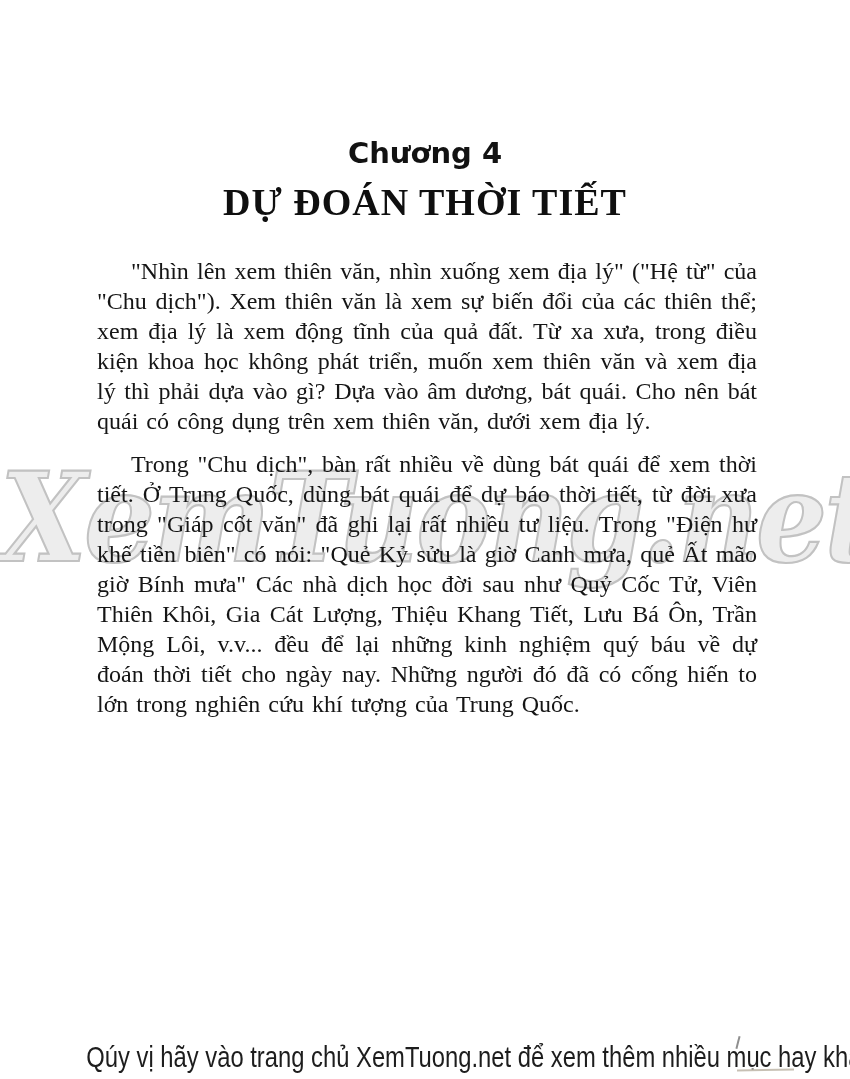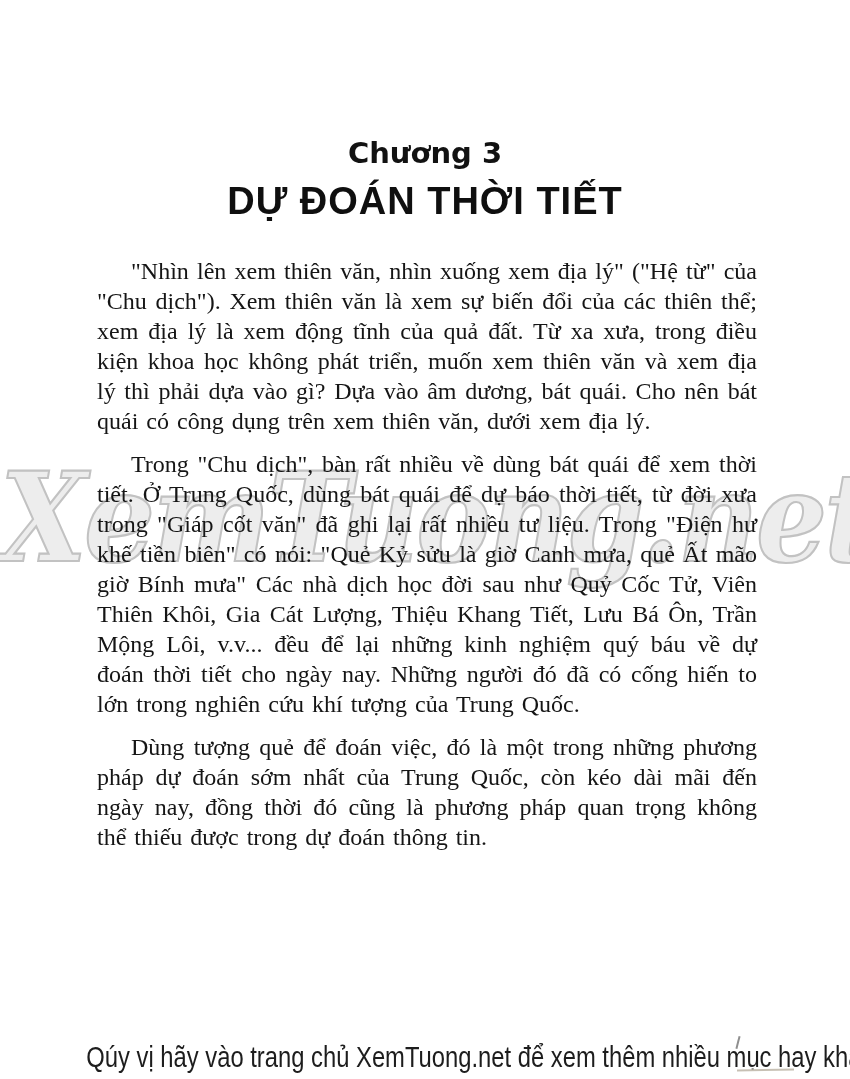--- a/index.html
+++ b/index.html
@@ -40,21 +40,21 @@
     text-align: center;
   }
   .chapter-label {
     font-family: "DejaVu Sans", sans-serif;
     font-weight: bold;
     font-size: 29px;
     color: #121212;
   }
   .page-title {
     margin: 10px 0 0 0;
-    font-family: Liberation Sans, sans-serif;
+    font-family: Liberation Serif, serif;
     font-weight: bold;
     font-size: 38px;
     letter-spacing: 1px;
     color: #0f0f0f;
   }
   .body-text {
     position: absolute;
     top: 256px; left: 97px;
     width: 660px;
     z-index: 1;
@@ -103,28 +103,27 @@
   }
 </style>
 </head>
 <body>
 
 <div class="page">
 
   <div class="watermark">XemTuong.net</div>
 
   <header class="header">
-    <div class="chapter-label">Chương 3</div>
+    <div class="chapter-label">Chương 4</div>
     <h1 class="page-title">DỰ ĐOÁN THỜI TIẾT</h1>
   </header>
 
   <main class="body-text">
     <p>"Nhìn lên xem thiên văn, nhìn xuống xem địa lý" ("Hệ từ" của "Chu dịch"). Xem thiên văn là xem sự biến đổi của các thiên thể; xem địa lý là xem động tĩnh của quả đất. Từ xa xưa, trong điều kiện khoa học không phát triển, muốn xem thiên văn và xem địa lý thì phải dựa vào gì? Dựa vào âm dương, bát quái. Cho nên bát quái có công dụng trên xem thiên văn, dưới xem địa lý.</p>
     <p>Trong "Chu dịch", bàn rất nhiều về dùng bát quái để xem thời tiết. Ở Trung Quốc, dùng bát quái để dự báo thời tiết, từ đời xưa trong "Giáp cốt văn" đã ghi lại rất nhiều tư liệu. Trong "Điện hư khế tiền biên" có nói: "Quẻ Kỷ sửu là giờ Canh mưa, quẻ Ất mão giờ Bính mưa" Các nhà dịch học đời sau như Quỷ Cốc Tử, Viên Thiên Khôi, Gia Cát Lượng, Thiệu Khang Tiết, Lưu Bá Ôn, Trần Mộng Lôi, v.v... đều để lại những kinh nghiệm quý báu về dự đoán thời tiết cho ngày nay. Những người đó đã có cống hiến to lớn trong nghiên cứu khí tượng của Trung Quốc.</p>
-    <p>Dùng tượng quẻ để đoán việc, đó là một trong những phương pháp dự đoán sớm nhất của Trung Quốc, còn kéo dài mãi đến ngày nay, đồng thời đó cũng là phương pháp quan trọng không thể thiếu được trong dự đoán thông tin.</p>
   </main>
 
   <div class="pencil-tick"></div>
   <div class="pencil-underline"></div>
 
   <footer class="footer">
     <span class="footer-text">Qúy vị hãy vào trang chủ XemTuong.net để xem thêm nhiều mục hay khác</span>
   </footer>
 
 </div>

